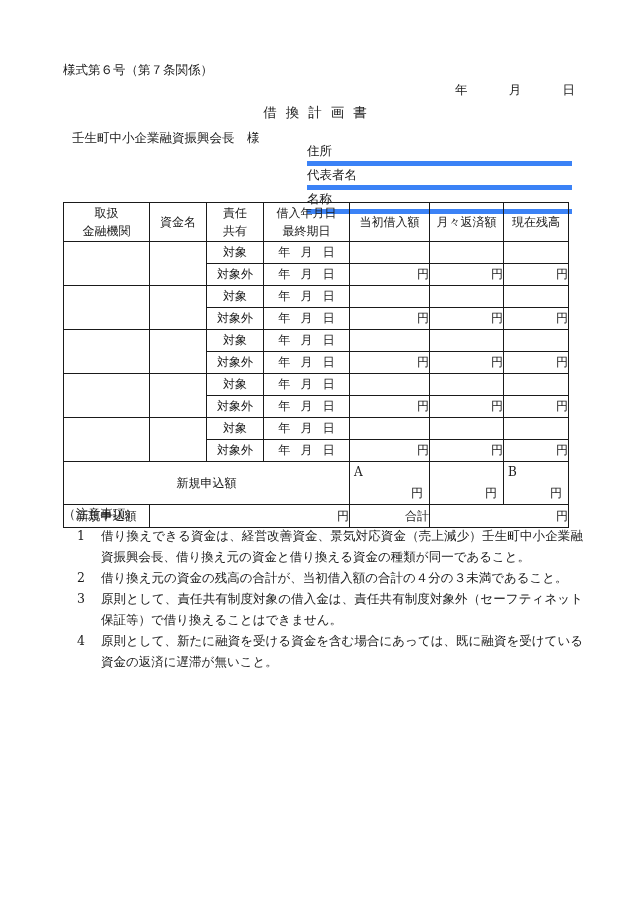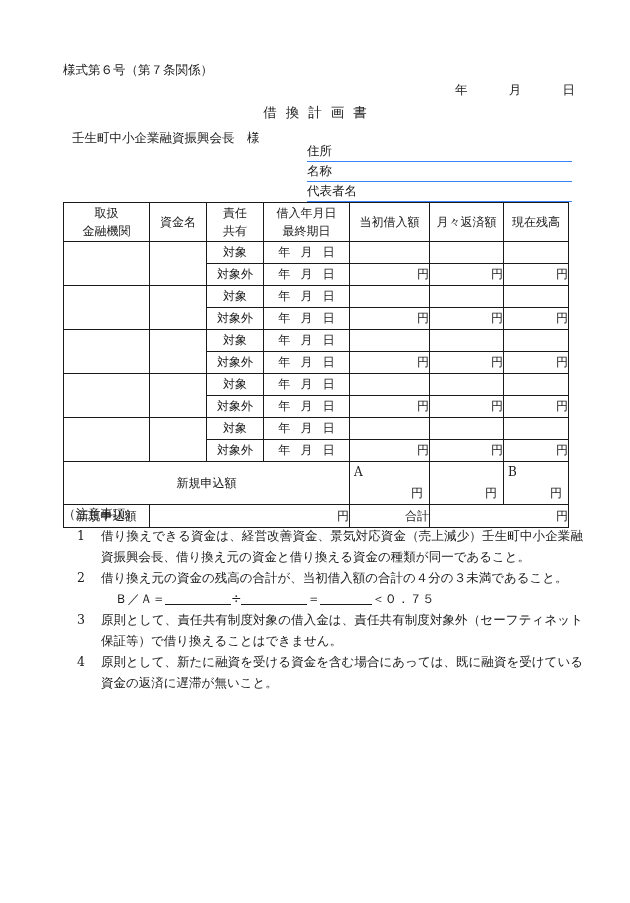--- a/index.html
+++ b/index.html
@@ -63,21 +63,21 @@
   .applicant {
     position: absolute;
     left: 307px;
     top: 142px;
     width: 265px;
   }
   .applicant .arow {
     display: flex;
     align-items: flex-end;
     height: 19px;
-    border-bottom: 1px solid #3b82f6;
+    border-bottom: 5px solid #3b82f6;
     font-size: 12.5px;
   }
   .applicant .alabel {
     white-space: nowrap;
     padding-bottom: 1px;
   }
   .applicant .alabel.wide {
     display: inline-flex;
     justify-content: space-between;
     width: 48px;
@@ -223,25 +223,25 @@
   <div class="doc-title">借換計画書</div>
 
   <div class="addressee">壬生町中小企業融資振興会長　様</div>
 
   <div class="applicant">
     <div class="arow">
       <span class="alabel wide">住所</span>
       <span class="aval"></span>
     </div>
     <div class="arow">
+      <span class="alabel">代表者名</span>
+      <span class="aval"></span>
+    </div>
+    <div class="arow">
       <span class="alabel wide">名称</span>
-      <span class="aval"></span>
-    </div>
-    <div class="arow">
-      <span class="alabel">代表者名</span>
       <span class="aval"></span>
     </div>
   </div>
 
   <table class="main">
     <colgroup>
       <col class="c-bank">
         <col class="c-fund">
         <col class="c-resp">
         <col class="c-date">
@@ -449,23 +449,20 @@
     <div class="note">
       <span class="note-num">1</span>
       <span class="note-body">借り換えできる資金は、経営改善資金、景気対応資金（売上減少）壬生町中小企業融資振興会長、借り換え元の資金と借り換える資金の種類が同一であること。</span>
     </div>
 
     <div class="note">
       <span class="note-num">2</span>
       <span class="note-body">借り換え元の資金の残高の合計が、当初借入額の合計の４分の３未満であること。</span>
     </div>
 
-    <div class="formula">
-      <span>Ｂ／Ａ＝</span><span class="blank-u bu-long"></span><span>÷</span><span class="blank-u bu-long"></span><span>＝</span><span class="blank-u bu-short"></span><span>＜０．７５</span>
-    </div>
 
     <div class="note">
       <span class="note-num">3</span>
       <span class="note-body">原則として、責任共有制度対象の借入金は、責任共有制度対象外（セーフティネット保証等）で借り換えることはできません。</span>
     </div>
 
     <div class="note">
       <span class="note-num">4</span>
       <span class="note-body">原則として、新たに融資を受ける資金を含む場合にあっては、既に融資を受けている資金の返済に遅滞が無いこと。</span>
     </div>

